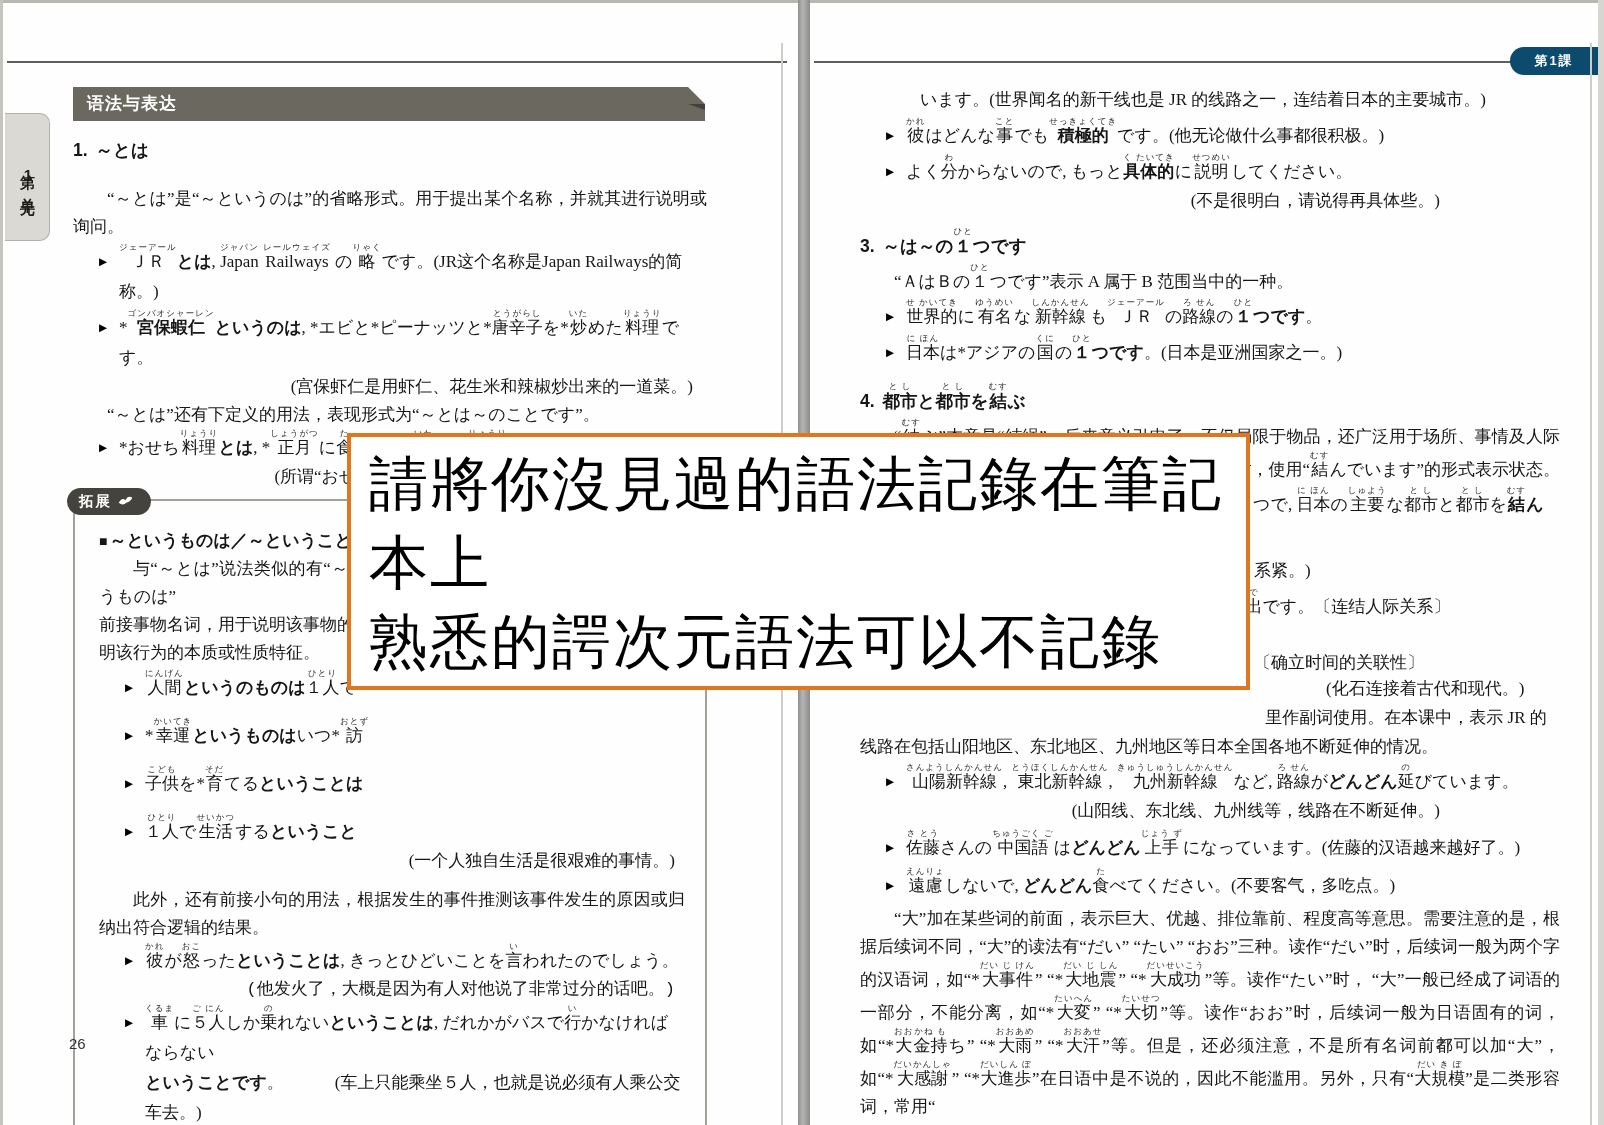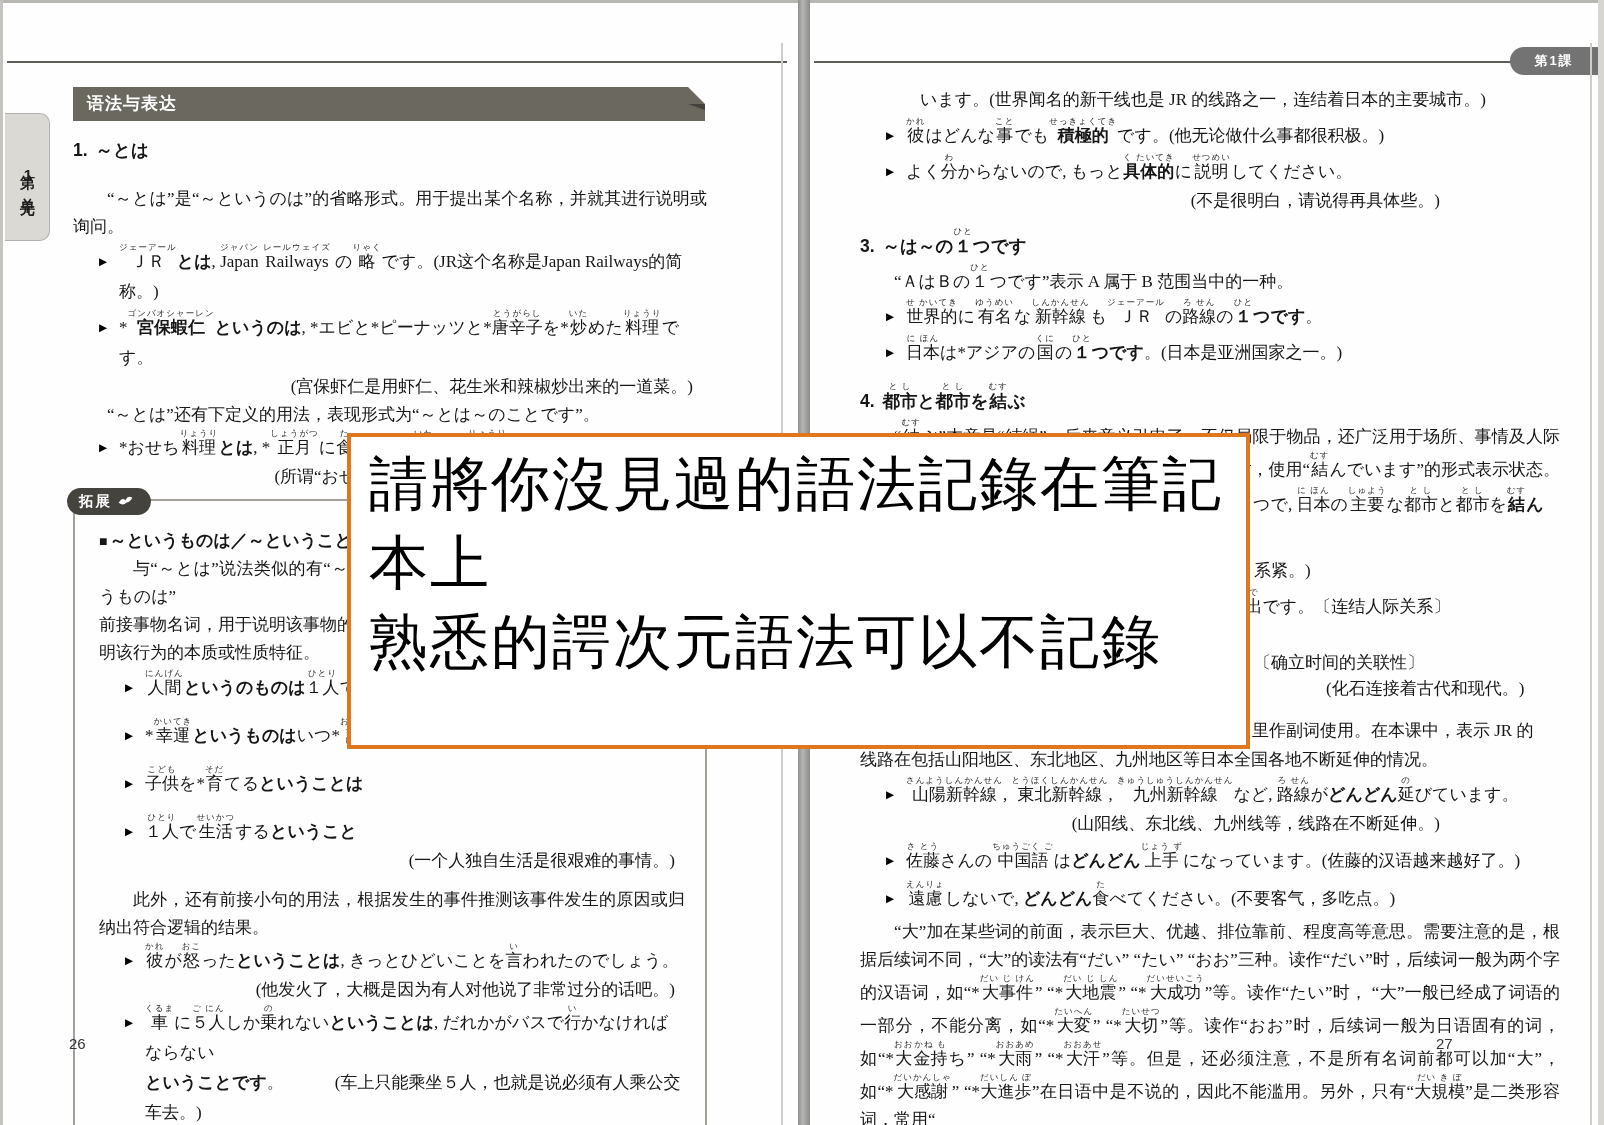--- a/index.html
+++ b/index.html
@@ -15,21 +15,21 @@
           background:linear-gradient(90deg,#8f8f8d,#b5b5b3 40%,#8a8a88);}
   .page-edge-line{position:absolute;top:40px;width:2px;height:1082px;background:#cfcdc8;}
   .rule{position:absolute;height:2px;background:#5f5d58;}
   
   .unit-tab{position:absolute;left:2px;top:110px;width:44px;height:126px;background:#dbd9d4;
             border:1px solid #b3b1ac;border-left:none;border-radius:0 10px 10px 0;
             display:flex;align-items:center;justify-content:center;
             font-family:"Liberation Sans",sans-serif;font-weight:700;font-size:15px;color:#1d1d1b;
             writing-mode:vertical-rl;text-orientation:upright;letter-spacing:3px;}
   
-  .lesson-tab{position:absolute;left:700px;top:44px;width:88px;height:28px;background:#737373;
+  .lesson-tab{position:absolute;left:700px;top:44px;width:88px;height:28px;background:#0c4a6e;
               border-radius:14px 0 0 14px;color:#fff;display:flex;align-items:center;justify-content:center;
               font-family:"Liberation Sans",sans-serif;font-weight:700;font-size:13px;letter-spacing:2px;}
   
   .gbar{position:absolute;left:70px;top:84px;width:632px;height:34px;background:#6a685f;
         color:#fff;font-family:"Liberation Sans",sans-serif;font-weight:700;font-size:17px;
         line-height:34px;padding-left:14px;box-sizing:border-box;letter-spacing:1px;}
   .fold{position:absolute;right:0;top:0;width:0;height:0;
         border-top:17px solid #fefefe;border-left:17px solid transparent;}
   .fold-shadow{position:absolute;right:0;top:17px;width:0;height:0;
         border-bottom:6px solid transparent;border-right:17px solid #44423c;}
@@ -57,21 +57,21 @@
   .rb .bs{display:block;line-height:20px;}
   .rb.bd .bs{font-weight:700;}
   
   .gbox{position:relative;border:2px solid #a4a19b;border-radius:16px;
         padding:26px 20px 12px 24px;margin-top:8px;}
   .gbox-badge{position:absolute;left:-8px;top:-13px;height:27px;min-width:62px;background:#45433e;
         border-radius:14px;color:#fff;display:flex;align-items:center;gap:5px;padding:0 10px 0 12px;
         font-family:"Liberation Sans",sans-serif;font-weight:700;font-size:14.5px;letter-spacing:2px;}
   .pagenum{position:absolute;font-size:15px;font-family:"Liberation Sans",sans-serif;color:#333;}
   
-  .overlay{position:absolute;left:347px;top:433px;width:903px;height:316px;box-sizing:border-box;
+  .overlay{position:absolute;left:347px;top:433px;width:903px;height:257px;box-sizing:border-box;
            background:#fff;border:4px solid #e0771e;z-index:50;padding:8px 16px 0 18px;overflow:hidden;}
   .overlay .oline{font-family:"Liberation Sans","DejaVu Sans",sans-serif;font-weight:500;
            font-size:59px;line-height:79px;color:#000;letter-spacing:2px;word-break:break-all;}
   .sp{width:100%;}
 </style>
 </head>
 <body>
 
 <div class="edge-top"></div>
 <div class="edge-left"></div>
@@ -112,21 +112,21 @@
           <div class="blk ex" style="margin-top: 2px;"><span class="mk">▶</span><span class="rb"><span class="rt">にんげん</span><span class="bs">人間</span></span><span class="bd">というのものは</span><span class="rb"><span class="rt">ひとり</span><span class="bs">１人</span></span><span>で</span></div>
           <div class="sp" style="height: 14px;"></div>
           <div class="blk ex"><span class="mk">▶</span><span>*</span><span class="rb"><span class="rt">かいてき</span><span class="bs">幸運</span></span><span class="bd">というものは</span><span>いつ*</span><span class="rb"><span class="rt">おとず</span><span class="bs">訪</span></span></div>
           <div class="sp" style="height: 14px;"></div>
           <div class="blk ex"><span class="mk">▶</span><span class="rb"><span class="rt">こども</span><span class="bs">子供</span></span><span>を*</span><span class="rb"><span class="rt">そだ</span><span class="bs">育</span></span><span>てる</span><span class="bd">ということは</span></div>
           <div class="sp" style="height: 14px;"></div>
           <div class="blk ex"><span class="mk">▶</span><span class="rb"><span class="rt">ひとり</span><span class="bs">１人</span></span><span>で</span><span class="rb"><span class="rt">せいかつ</span><span class="bs">生活</span></span><span>する</span><span class="bd">ということ</span></div>
           <div class="blk tr" style="padding-right: 10px;"><span>(一个人独自生活是很艰难的事情。)</span></div>
           <div class="blk p" style="margin-top: 11px; text-indent: 2em;"><span>此外，还有前接小句的用法，根据发生的事件推测该事件发生的原因或归纳出符合逻辑的结果。</span></div>
           <div class="blk ex"><span class="mk">▶</span><span class="rb"><span class="rt">かれ</span><span class="bs">彼</span></span><span>が</span><span class="rb"><span class="rt">おこ</span><span class="bs">怒</span></span><span>った</span><span class="bd">ということは</span><span>, きっとひどいことを</span><span class="rb"><span class="rt">い</span><span class="bs">言</span></span><span>われたのでしょう。</span></div>
-          <div class="blk tr" style="padding-right: 10px;"><span>(他发火了，大概是因为有人对他说了非常过分的话吧。)</span></div>
+          <div class="blk tr" style="padding-right: 10px; font-family: Liberation Mono, monospace;"><span>(他发火了，大概是因为有人对他说了非常过分的话吧。)</span></div>
           <div class="blk ex"><span class="mk">▶</span><span class="rb"><span class="rt">くるま</span><span class="bs">車</span></span><span>に</span><span class="rb"><span class="rt">ご にん</span><span class="bs">５人</span></span><span>しか</span><span class="rb"><span class="rt">の</span><span class="bs">乗</span></span><span>れない</span><span class="bd">ということは</span><span>, だれかがバスで</span><span class="rb"><span class="rt">い</span><span class="bs">行</span></span><span>かなければならない</span></div>
           <div class="blk exc"><span class="bd">ということです</span><span>。　　　(车上只能乘坐５人，也就是说必须有人乘公交车去。)</span></div>
         </div>
     </div>
 
   </div>
   <div class="pagenum" style="left:66px;top:1032px;">26</div>
   <div class="page-edge-line" style="left:778px;"></div>
 </div>
 
@@ -146,21 +146,21 @@
         <div class="blk ex" style="margin-top: 2px;"><span class="mk">▶</span><span class="rb"><span class="rt">せ かいてき</span><span class="bs">世界的</span></span><span>に</span><span class="rb"><span class="rt">ゆうめい</span><span class="bs">有名</span></span><span>な</span><span class="rb"><span class="rt">しんかんせん</span><span class="bs">新幹線</span></span><span>も</span><span class="rb"><span class="rt">ジェーアール</span><span class="bs">ＪＲ</span></span><span>の</span><span class="rb"><span class="rt">ろ せん</span><span class="bs">路線</span></span><span>の</span><span class="rb bd"><span class="rt">ひと</span><span class="bs">１</span></span><span class="bd">つです</span><span>。</span></div>
         <div class="blk ex" style="margin-top: 2px;"><span class="mk">▶</span><span class="rb"><span class="rt">に ほん</span><span class="bs">日本</span></span><span>は*アジアの</span><span class="rb"><span class="rt">くに</span><span class="bs">国</span></span><span>の</span><span class="rb bd"><span class="rt">ひと</span><span class="bs">１</span></span><span class="bd">つです</span><span>。(日本是亚洲国家之一。)</span></div>
         <div class="blk h" style="margin-top: 14px;"><span class="num">4.</span><span class="rb bd"><span class="rt">と し</span><span class="bs">都市</span></span><span class="bd">と</span><span class="rb bd"><span class="rt">と し</span><span class="bs">都市</span></span><span class="bd">を</span><span class="rb bd"><span class="rt">むす</span><span class="bs">結</span></span><span class="bd">ぶ</span></div>
         <div class="blk p" style="margin-top: 2px; text-indent: 2em;"><span>“</span><span class="rb"><span class="rt">むす</span><span class="bs">結</span></span><span>ぶ”本意是“结绳”，后来意义引申了，不仅局限于物品，还广泛用于场所、事情及人际关系等，表示“连结” “建立关系”等意思。用于句尾时，使用“</span><span class="rb"><span class="rt">むす</span><span class="bs">結</span></span><span>んでいます”的形式表示状态。</span></div>
         <div class="blk ex" style="margin-top: 2px;"><span class="mk">▶</span><span class="rb"><span class="rt">せ かいてき</span><span class="bs">世界的</span></span><span>に</span><span class="rb"><span class="rt">ゆうめい</span><span class="bs">有名</span></span><span>な</span><span class="rb"><span class="rt">しんかんせん</span><span class="bs">新幹線</span></span><span>も</span><span class="rb"><span class="rt">ジェーアール</span><span class="bs">ＪＲ</span></span><span>の</span><span class="rb"><span class="rt">ろ せん</span><span class="bs">路線</span></span><span>の</span><span class="rb"><span class="rt">ひと</span><span class="bs">１</span></span><span>つで, </span><span class="rb"><span class="rt">に ほん</span><span class="bs">日本</span></span><span>の</span><span class="rb"><span class="rt">しゅよう</span><span class="bs">主要</span></span><span>な</span><span class="rb"><span class="rt">と し</span><span class="bs">都市</span></span><span>と</span><span class="rb"><span class="rt">と し</span><span class="bs">都市</span></span><span>を</span><span class="rb bd"><span class="rt">むす</span><span class="bs">結</span></span><span class="bd">んで</span></div>
         <div class="blk frag" style="margin-top: 8px; margin-left: 394px; font-family: Liberation Serif, serif;"><span>系紧。)</span></div>
         <div class="blk frag" style="margin-top: 4px; margin-left: 368px;"><span>い</span><span class="rb"><span class="rt">で</span><span class="bs">出</span></span><span>です。〔连结人际关系〕</span></div>
         <div class="blk frag" style="margin-top: 2px; "><span>和妹妹联系起来的最为珍贵的回忆。)</span></div>
         <div class="blk frag" style="margin-top: 2px; margin-left: 394px;"><span>〔确立时间的关联性〕</span></div>
         <div class="blk frag" style="margin-top: 0px; margin-left: 466px;"><span>(化石连接着古代和现代。)</span></div>
-        <div class="blk frag" style="margin-top: 16px; margin-left: 392px;"><span>里作副词使用。在本课中，表示 JR 的</span></div>
+        <div class="blk frag" style="margin-top: 3px; margin-left: 392px; text-align: center;"><span>里作副词使用。在本课中，表示 JR 的</span></div>
         <div class="blk p" style="margin-top: 2px;"><span>线路在包括山阳地区、东北地区、九州地区等日本全国各地不断延伸的情况。</span></div>
         <div class="blk ex" style="margin-top: 2px;"><span class="mk">▶</span><span class="rb"><span class="rt">さんようしんかんせん</span><span class="bs">山陽新幹線</span></span><span>, </span><span class="rb"><span class="rt">とうほくしんかんせん</span><span class="bs">東北新幹線</span></span><span>, </span><span class="rb"><span class="rt">きゅうしゅうしんかんせん</span><span class="bs">九州新幹線</span></span><span>など, </span><span class="rb"><span class="rt">ろ せん</span><span class="bs">路線</span></span><span>が</span><span class="bd">どんどん</span><span class="rb"><span class="rt">の</span><span class="bs">延</span></span><span>びています。</span></div>
         <div class="blk tr" style="padding-right: 120px;"><span>(山阳线、东北线、九州线等，线路在不断延伸。)</span></div>
         <div class="blk ex" style="margin-top: 4px;"><span class="mk">▶</span><span class="rb"><span class="rt">さ とう</span><span class="bs">佐藤</span></span><span>さんの</span><span class="rb"><span class="rt">ちゅうごく ご</span><span class="bs">中国語</span></span><span>は</span><span class="bd">どんどん</span><span class="rb"><span class="rt">じょう ず</span><span class="bs">上手</span></span><span>になっています。(佐藤的汉语越来越好了。)</span></div>
         <div class="blk ex" style="margin-top: 4px;"><span class="mk">▶</span><span class="rb"><span class="rt">えんりょ</span><span class="bs">遠慮</span></span><span>しないで, </span><span class="bd">どんどん</span><span class="rb"><span class="rt">た</span><span class="bs">食</span></span><span>べてください。(不要客气，多吃点。)</span></div>
         <div class="blk p" style="margin-top: 4px; text-indent: 2em;"><span>“大”加在某些词的前面，表示巨大、优越、排位靠前、程度高等意思。需要注意的是，根据后续词不同，“大”的读法有“だい” “たい” “おお”三种。读作“だい”时，后续词一般为两个字的汉语词，如“*</span><span class="rb"><span class="rt">だい じ けん</span><span class="bs">大事件</span></span><span>” “*</span><span class="rb"><span class="rt">だい じ しん</span><span class="bs">大地震</span></span><span>” “*</span><span class="rb"><span class="rt">だいせいこう</span><span class="bs">大成功</span></span><span>”等。读作“たい”时， “大”一般已经成了词语的一部分，不能分离，如“*</span><span class="rb"><span class="rt">たいへん</span><span class="bs">大変</span></span><span>” “*</span><span class="rb"><span class="rt">たいせつ</span><span class="bs">大切</span></span><span>”等。读作“おお”时，后续词一般为日语固有的词，如“*</span><span class="rb"><span class="rt">おお</span><span class="bs">大</span></span><span class="rb"><span class="rt">かね も</span><span class="bs">金持</span></span><span>ち” “*</span><span class="rb"><span class="rt">おおあめ</span><span class="bs">大雨</span></span><span>” “*</span><span class="rb"><span class="rt">おおあせ</span><span class="bs">大汗</span></span><span>”等。但是，还必须注意，不是所有名词前都可以加“大”，如“*</span><span class="rb"><span class="rt">だいかんしゃ</span><span class="bs">大感謝</span></span><span>” “*</span><span class="rb"><span class="rt">だいしん ぽ</span><span class="bs">大進歩</span></span><span>”在日语中是不说的，因此不能滥用。另外，只有“</span><span class="rb"><span class="rt">だい き ぼ</span><span class="bs">大規模</span></span><span>”是二类形容词，常用“</span></div>
       </div>
   </div>
   <div class="pagenum" style="left:626px;top:1032px;">27</div>
   <div class="page-edge-line" style="left:780px;"></div>

